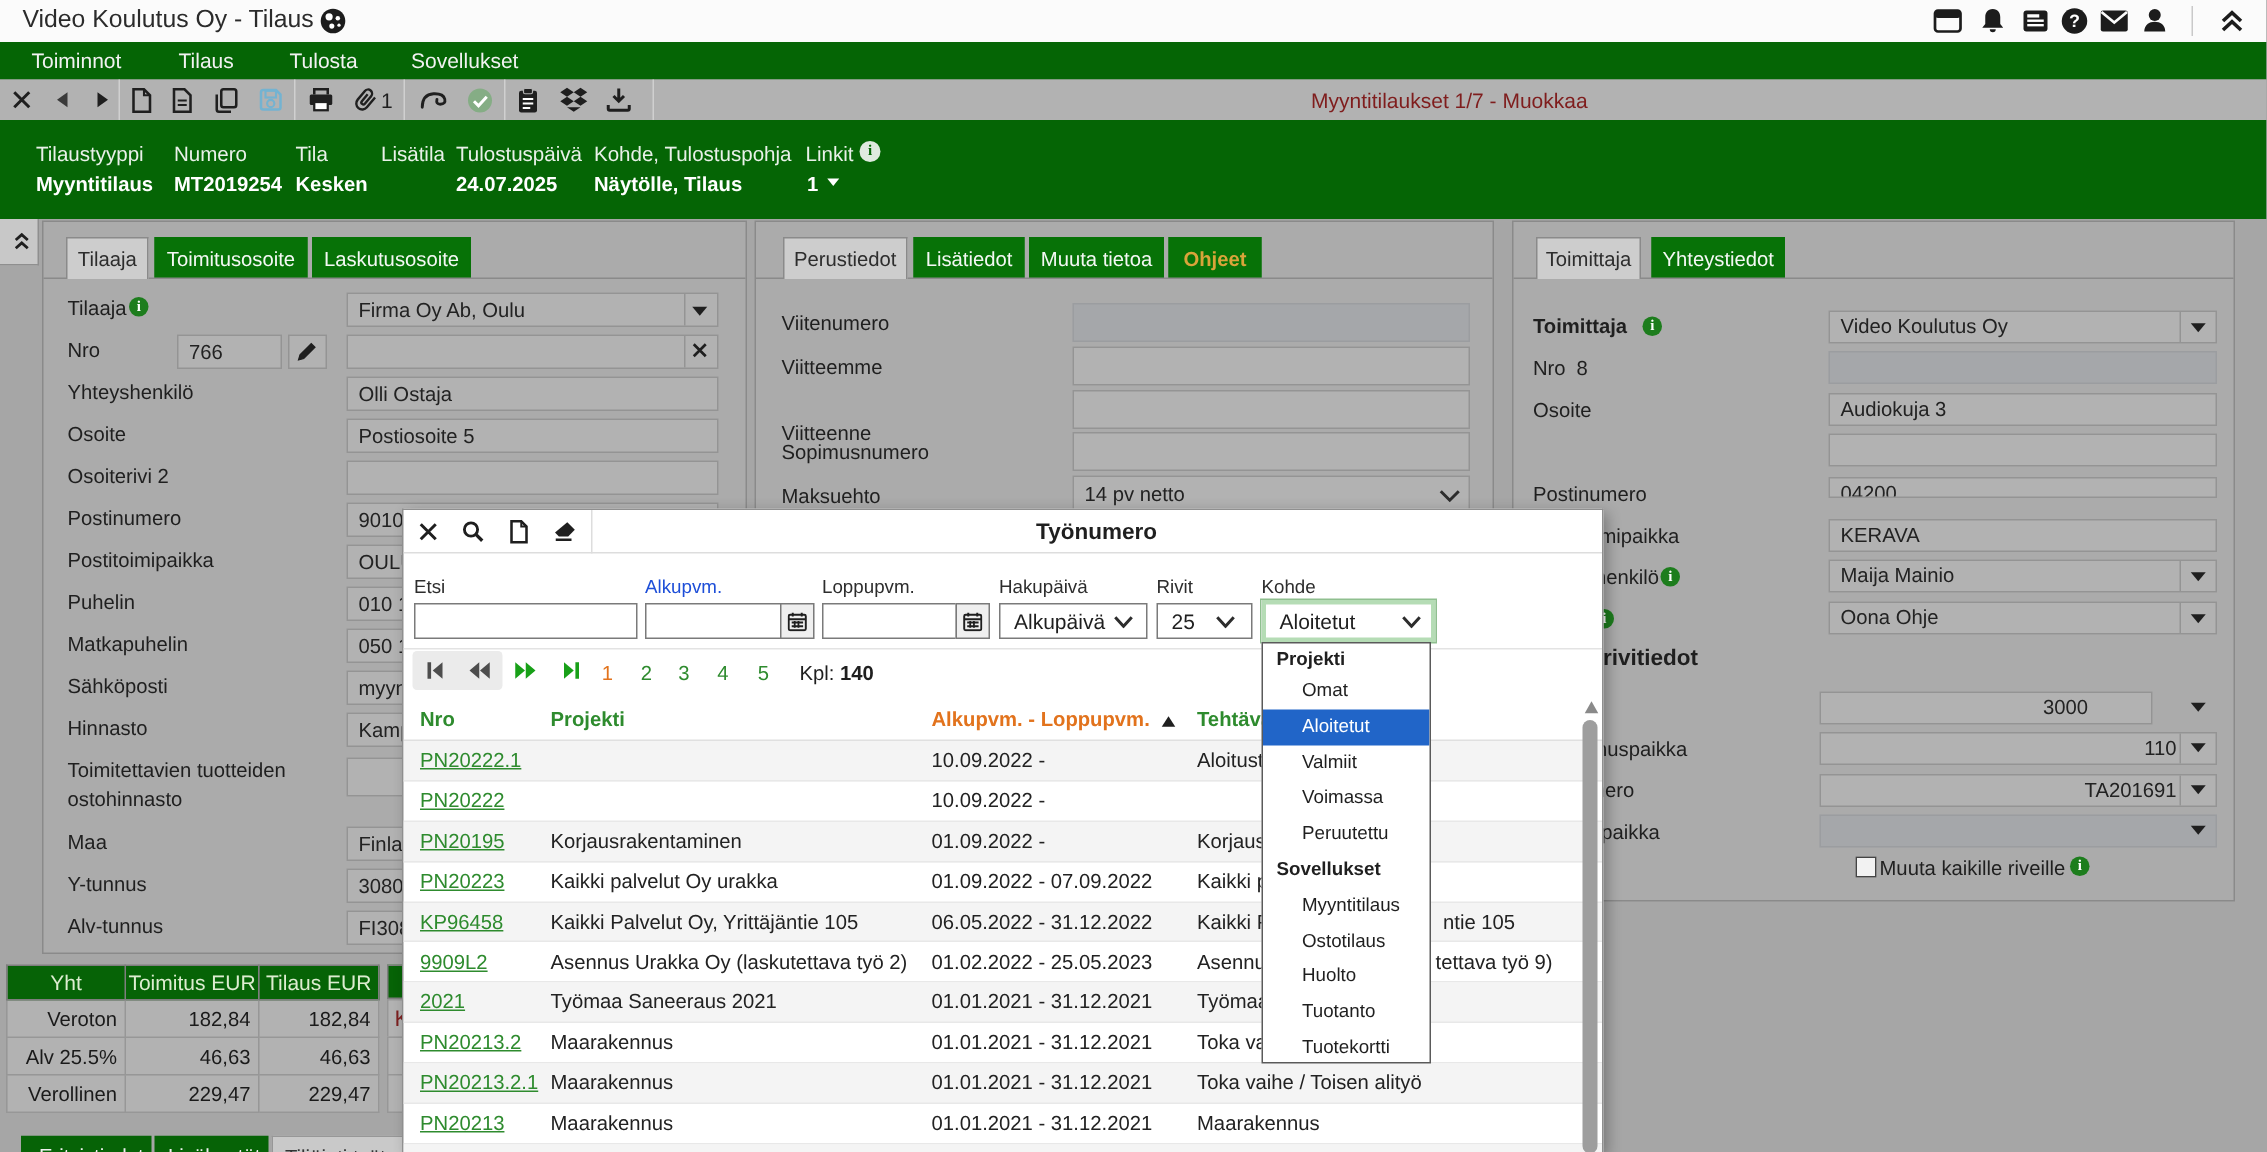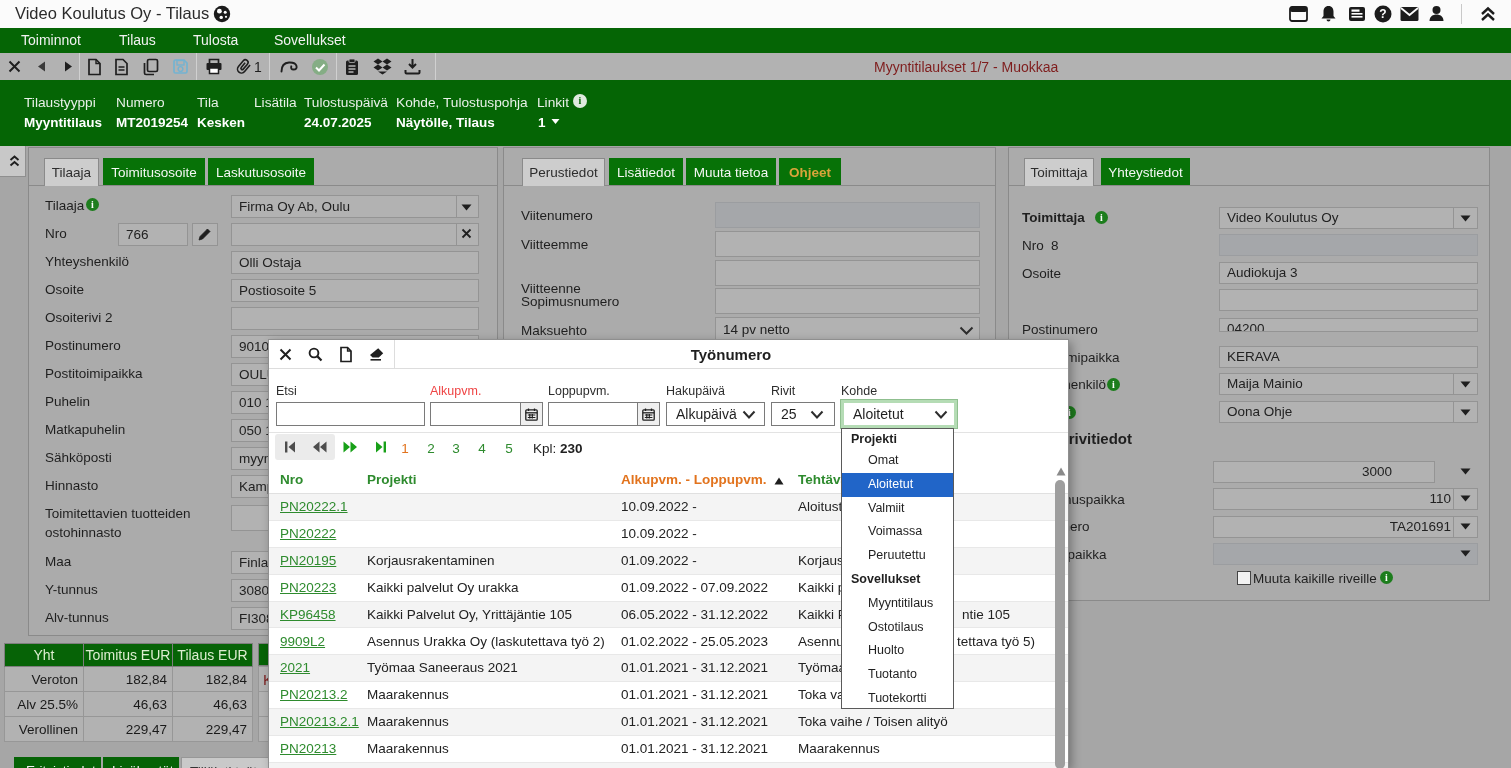--- a/index.html
+++ b/index.html
@@ -437,21 +437,21 @@
     </span>
 <span class="a" style="left:99px;top:7px">
       <svg width="17" height="14" viewBox="0 0 17 14">
         <path d="M10.2 1.2 L15.2 6.2 L10.8 10.6 L4.6 10.6 L2 8 Z" fill="#1f1f1f"></path>
         <path d="M2.5 12.8 H13" stroke="#1f1f1f" stroke-width="1.6"></path>
       </svg>
     </span>
 <span class="a" style="left:392px;top:6px;font-size:15px;font-weight:bold;color:#1f1f1f;width:140px;text-align:center">Työnumero</span>
 
 <span class="a" style="left:7px;top:44px;font-size:12.5px;color:#2d2d2d">Etsi</span>
-<span class="a" style="left:161px;top:44px;font-size:12.5px;color:#ef4444">Alkupvm.</span>
+<span class="a" style="left:161px;top:44px;font-size:12.5px;color:#1d4ed8">Alkupvm.</span>
 <span class="a" style="left:279px;top:44px;font-size:12.5px;color:#2d2d2d">Loppupvm.</span>
 <span class="a" style="left:397px;top:44px;font-size:12.5px;color:#2d2d2d">Hakupäivä</span>
 <span class="a" style="left:502px;top:44px;font-size:12.5px;color:#2d2d2d">Rivit</span>
 <span class="a" style="left:572px;top:44px;font-size:12.5px;color:#2d2d2d">Kohde</span>
 <div class="a" style="left:7px;top:62px;width:149px;height:24px;border:1px solid #7a7a7a"></div>
 <div class="a" style="left:161px;top:62px;width:91px;height:24px;border:1px solid #7a7a7a"></div>
 <div class="a" style="left:251px;top:62px;width:23px;height:24px;border:1px solid #7a7a7a;background:#efefef">
       <svg width="13" height="13" viewBox="0 0 13 13" style="margin:5px auto 0">
         <rect x="0.8" y="1.8" width="11.4" height="10.4" rx="1" fill="none" stroke="#1f1f1f" stroke-width="1.3"></rect>
         <path d="M0.8 4.8 H12.2" stroke="#1f1f1f" stroke-width="1.3"></path>
@@ -511,21 +511,21 @@
       <svg width="12" height="12" viewBox="0 0 12 12">
         <path d="M1 0.5 L7.5 6 L1 11.5 Z" fill="#18a018"></path>
         <rect x="8.6" y="0.5" width="2.4" height="11" fill="#18a018"></rect>
       </svg>
     </span>
 <span class="a" style="left:130px;top:101px;width:12px;text-align:center;font-size:13.5px;color:#e2731d">1</span>
 <span class="a" style="left:156px;top:101px;width:12px;text-align:center;font-size:13.5px;color:#2e8b2e">2</span>
 <span class="a" style="left:181px;top:101px;width:12px;text-align:center;font-size:13.5px;color:#2e8b2e">3</span>
 <span class="a" style="left:207px;top:101px;width:12px;text-align:center;font-size:13.5px;color:#2e8b2e">4</span>
 <span class="a" style="left:234px;top:101px;width:12px;text-align:center;font-size:13.5px;color:#2e8b2e">5</span>
-<span class="a" style="left:264px;top:101px;font-size:13.5px;color:#1f1f1f">Kpl: <b>230</b></span>
+<span class="a" style="left:264px;top:101px;font-size:13.5px;color:#1f1f1f">Kpl: <b>140</b></span>
 
 <div class="a" style="left:0;top:128px;width:799px;height:26px;border-bottom:1px solid #e0e0e0">
 <span class="a gt" style="left:11px;top:4px;font-weight:bold">Nro</span>
 <span class="a gt" style="left:98px;top:4px;font-weight:bold">Projekti</span>
 <span class="a" style="left:352px;top:4px;font-weight:bold;color:#e2731d">Alkupvm. - Loppupvm.</span>
 <span class="a" style="left:505px;top:9px">
         <svg width="10" height="8" viewBox="0 0 10 8">
           <path d="M5 0.5 L9.5 7.5 L0.5 7.5 Z" fill="#1f1f1f"></path>
         </svg>
       </span>
@@ -558,21 +558,21 @@
         <span class="c2">Kaikki Palvelut Oy, Yrittäjäntie 105</span>
         <span class="c3">06.05.2022 - 31.12.2022</span>
         <span class="c4" style="width:50px;overflow:hidden">Kaikki Palvelut</span>
         <span class="a" style="left:693px">ntie 105</span>
       </div>
 <div class="mr" style="top:134.5px">
         <span class="lk">9909L2</span>
         <span class="c2">Asennus Urakka Oy (laskutettava työ 2)</span>
         <span class="c3">01.02.2022 - 25.05.2023</span>
         <span class="c4" style="width:50px;overflow:hidden">Asennus U</span>
-        <span class="a" style="left:688px">tettava työ 5)</span>
+        <span class="a" style="left:688px">tettava työ 9)</span>
       </div>
 <div class="mr" style="top:161.4px;background:#f4f4f4">
         <span class="lk">2021</span>
         <span class="c2">Työmaa Saneeraus 2021</span>
         <span class="c3">01.01.2021 - 31.12.2021</span>
         <span class="c4">Työmaa Saneeraus 2021</span>
       </div>
 <div class="mr" style="top:188.3px">
         <span class="lk">PN20213.2</span>
         <span class="c2">Maarakennus</span>

